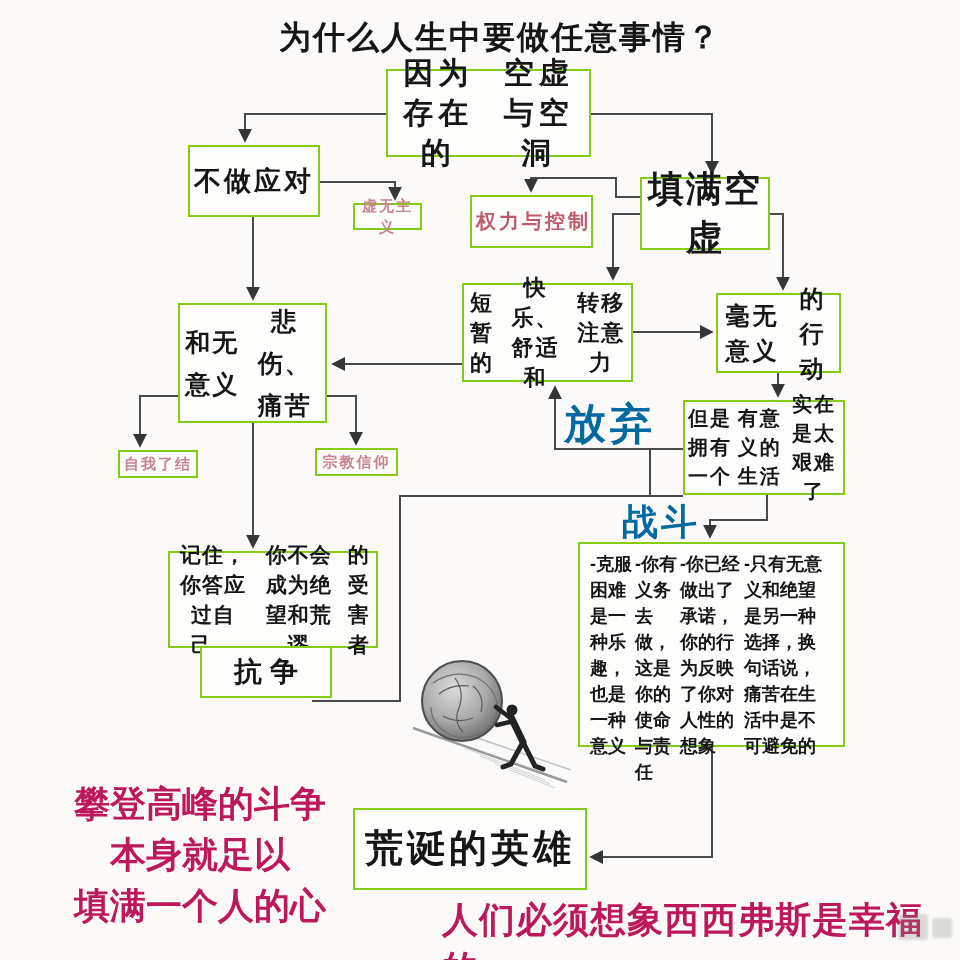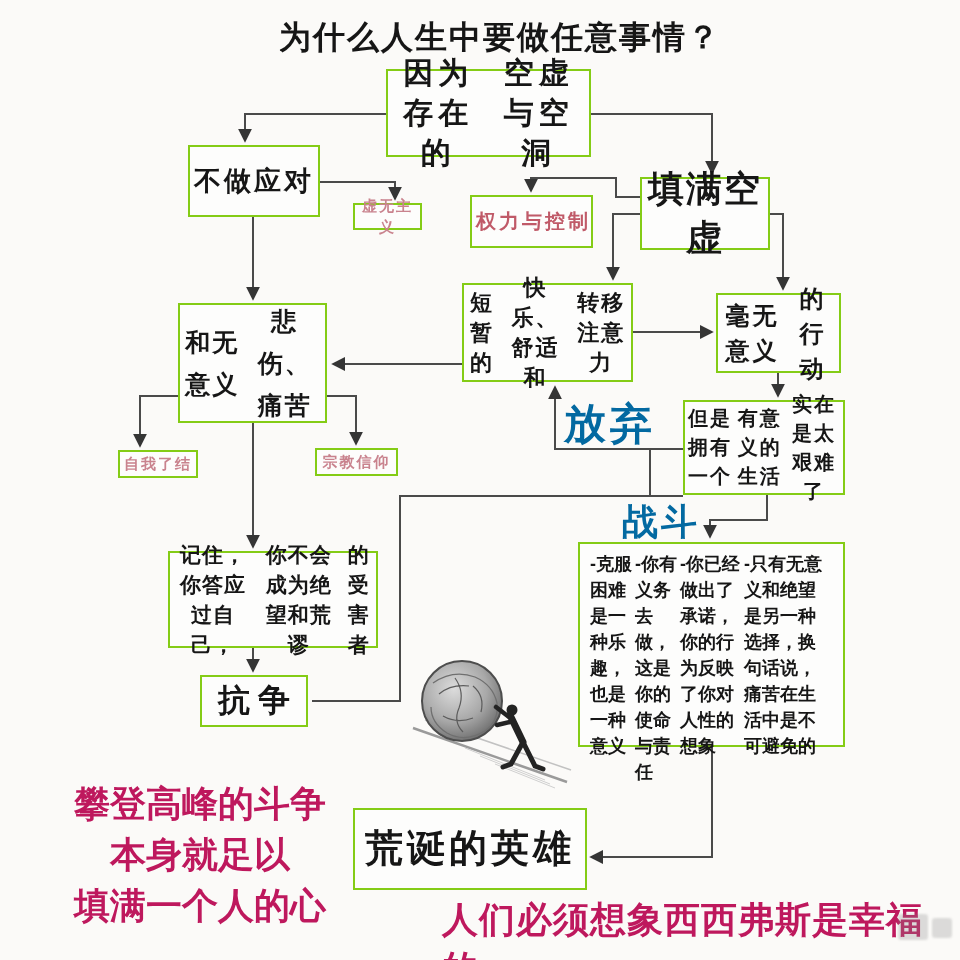--- a/index.html
+++ b/index.html
@@ -30,21 +30,21 @@
   #bx-nihilism{left:353px;top:203px;width:69px;height:27px;font-size:15px;letter-spacing:2px;border-width:2px;}
   #bx-power{left:470px;top:195px;width:123px;height:53px;font-size:20px;letter-spacing:3px;justify-content:flex-end;}
   #bx-fill-void{left:640px;top:177px;width:130px;height:73px;font-size:36px;letter-spacing:2px;text-align:center;}
   #bx-temporary{left:462px;top:283px;width:171px;height:99px;font-size:22px;letter-spacing:2px;line-height:30px;text-align:center;}
   #bx-meaningless{left:716px;top:293px;width:125px;height:80px;font-size:24px;letter-spacing:3px;line-height:35px;justify-content:center;}
   #bx-sadness{left:178px;top:303px;width:149px;height:120px;font-size:25px;letter-spacing:2px;line-height:42px;}
   #bx-suicide{left:118px;top:450px;width:80px;height:28px;font-size:15px;letter-spacing:2px;}
   #bx-religion{left:315px;top:448px;width:83px;height:28px;font-size:15px;letter-spacing:2px;text-align:right;}
   #bx-hard-life{left:683px;top:400px;width:162px;height:95px;font-size:20px;letter-spacing:2px;line-height:29px;}
   #bx-remember{left:128px;top:551px;width:210px;height:97px;font-size:21px;letter-spacing:1px;line-height:30px;margin-left:40px;}
-  #bx-resist{left:200px;top:675px;width:108px;height:52px;font-size:32px;letter-spacing:8px;padding-left:8px;}
+  #bx-resist{left:200px;top:646px;width:132px;height:52px;font-size:28px;letter-spacing:8px;padding-left:8px;}
   #bx-reasons{left:578px;top:542px;width:267px;height:205px;align-items:flex-start;justify-content:flex-start;
               text-align:left;font-size:18px;font-weight:bold;line-height:26px;padding:7px 10px;}
   #bx-hero{left:353px;top:808px;width:234px;height:82px;font-size:38px;letter-spacing:4px;}
   #lbl-give-up{left:564px;top:396px;font-size:42px;letter-spacing:4px;}
   #lbl-fight{left:622px;top:498px;font-size:36px;letter-spacing:3px;}
   #quote-left{left:45px;top:779px;width:310px;font-size:36px;line-height:51px;}
   #quote-bottom{left:442px;top:896px;width:515px;font-size:36px;letter-spacing:1px;text-align:left;}
   #sisyphus{position:absolute;left:395px;top:628px;}
   #watermark{position:absolute;left:898px;top:910px;width:56px;height:36px;opacity:.28;filter:blur(1px);}
   #watermark .wm{background:#8a8a8a;border-radius:3px;position:absolute;}

